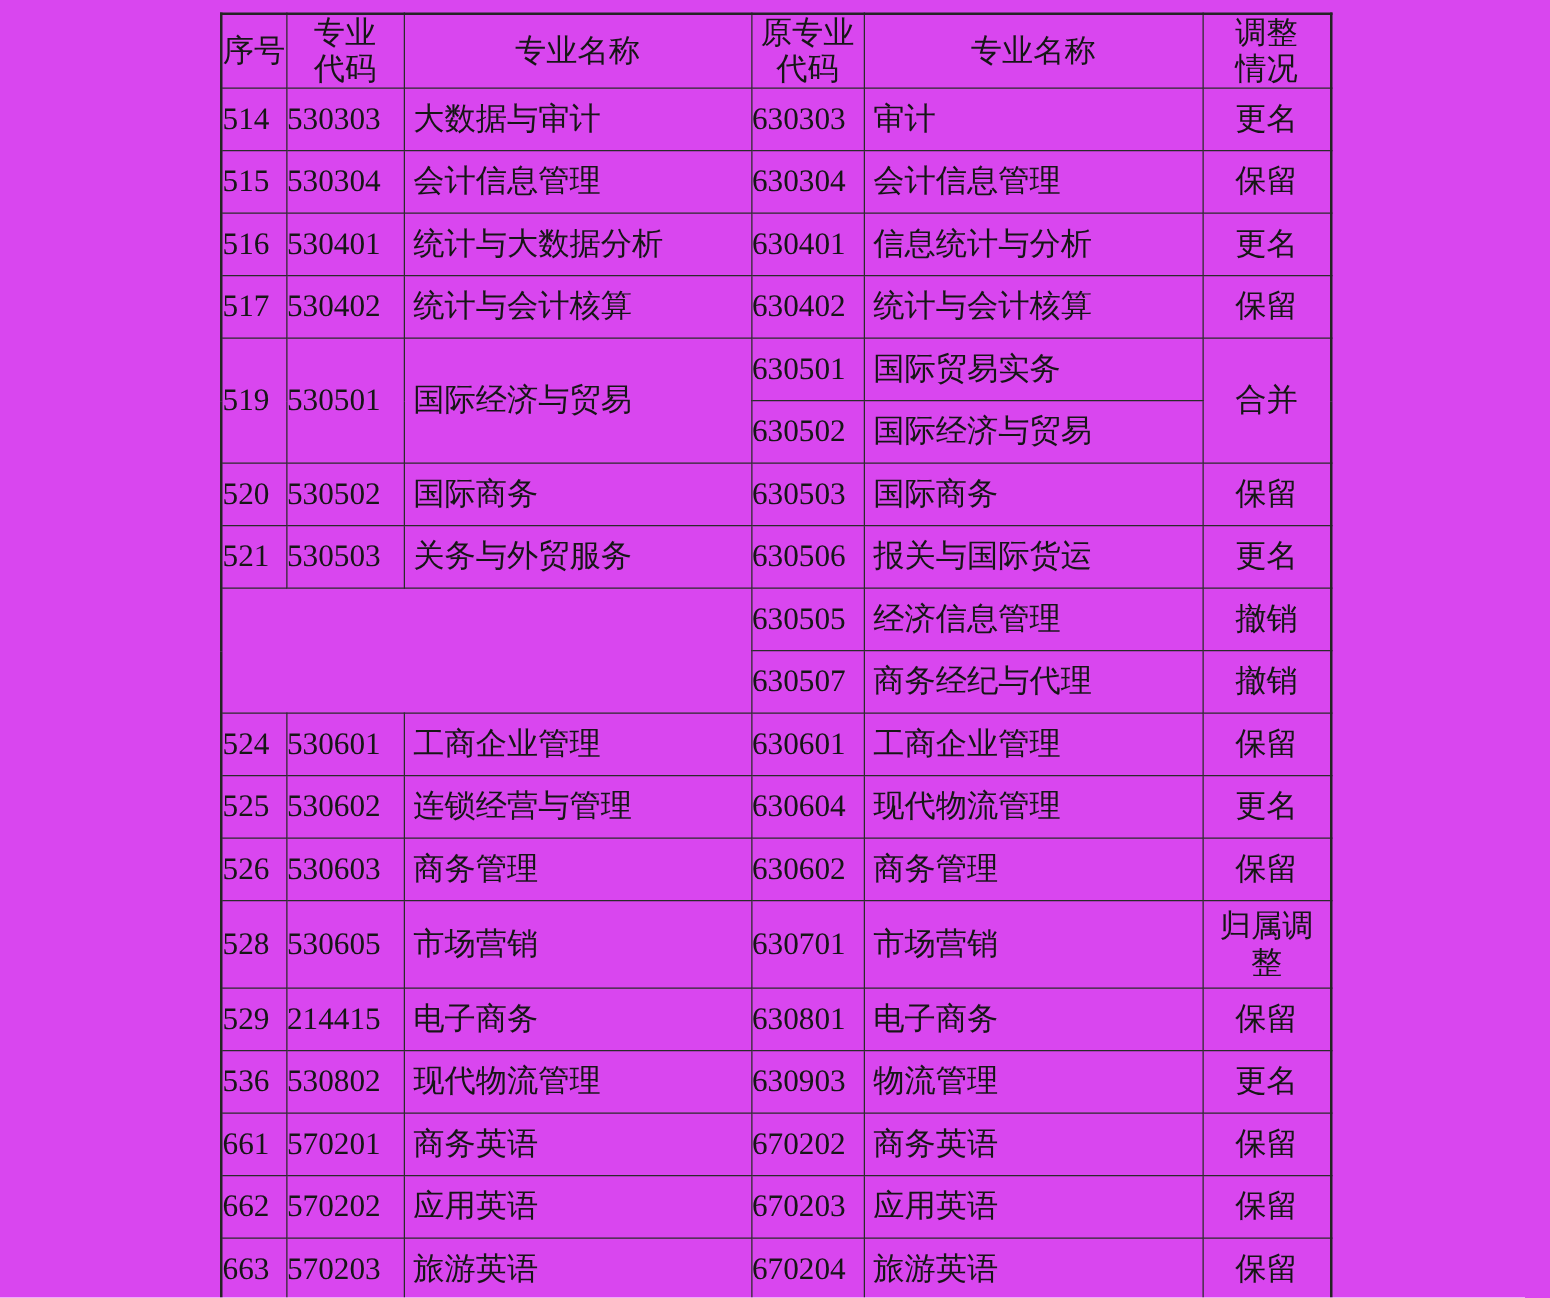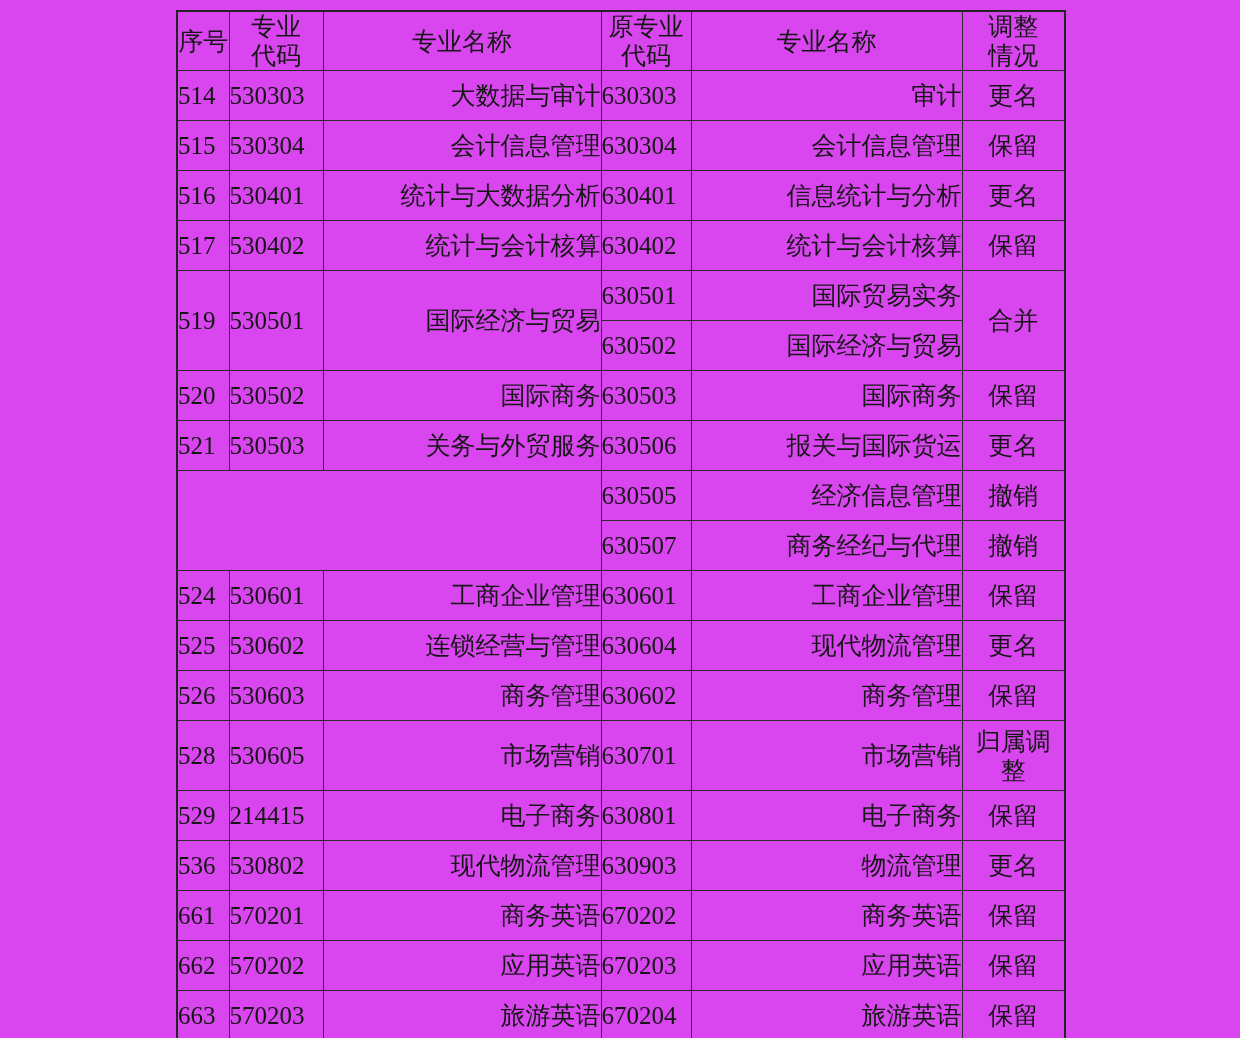--- a/index.html
+++ b/index.html
@@ -33,21 +33,21 @@
     line-height: 1.16;
     font-weight: normal;
     padding: 0;
     overflow: hidden;
   }
   .doc-table th {
     text-align: center;
     white-space: pre-line;
   }
   td.c-center { }
-  td.c-name   { text-align: right; padding-left: 7px; margin-left: 24px; }
+  td.c-name   { text-align: left; padding-left: 7px; margin-left: 24px; }
   td.c-adj    { text-align: center; padding: 0 8px; margin-left: 31px; }
   tr.r-head { height: 58px; }
   tr.r-std  { height: 50px; }
   tr.r-tall { height: 70px; padding-left: 36px; }
 </style>
 </head>
 <body>
 
 <div class="page">
   <table class="doc-table">

